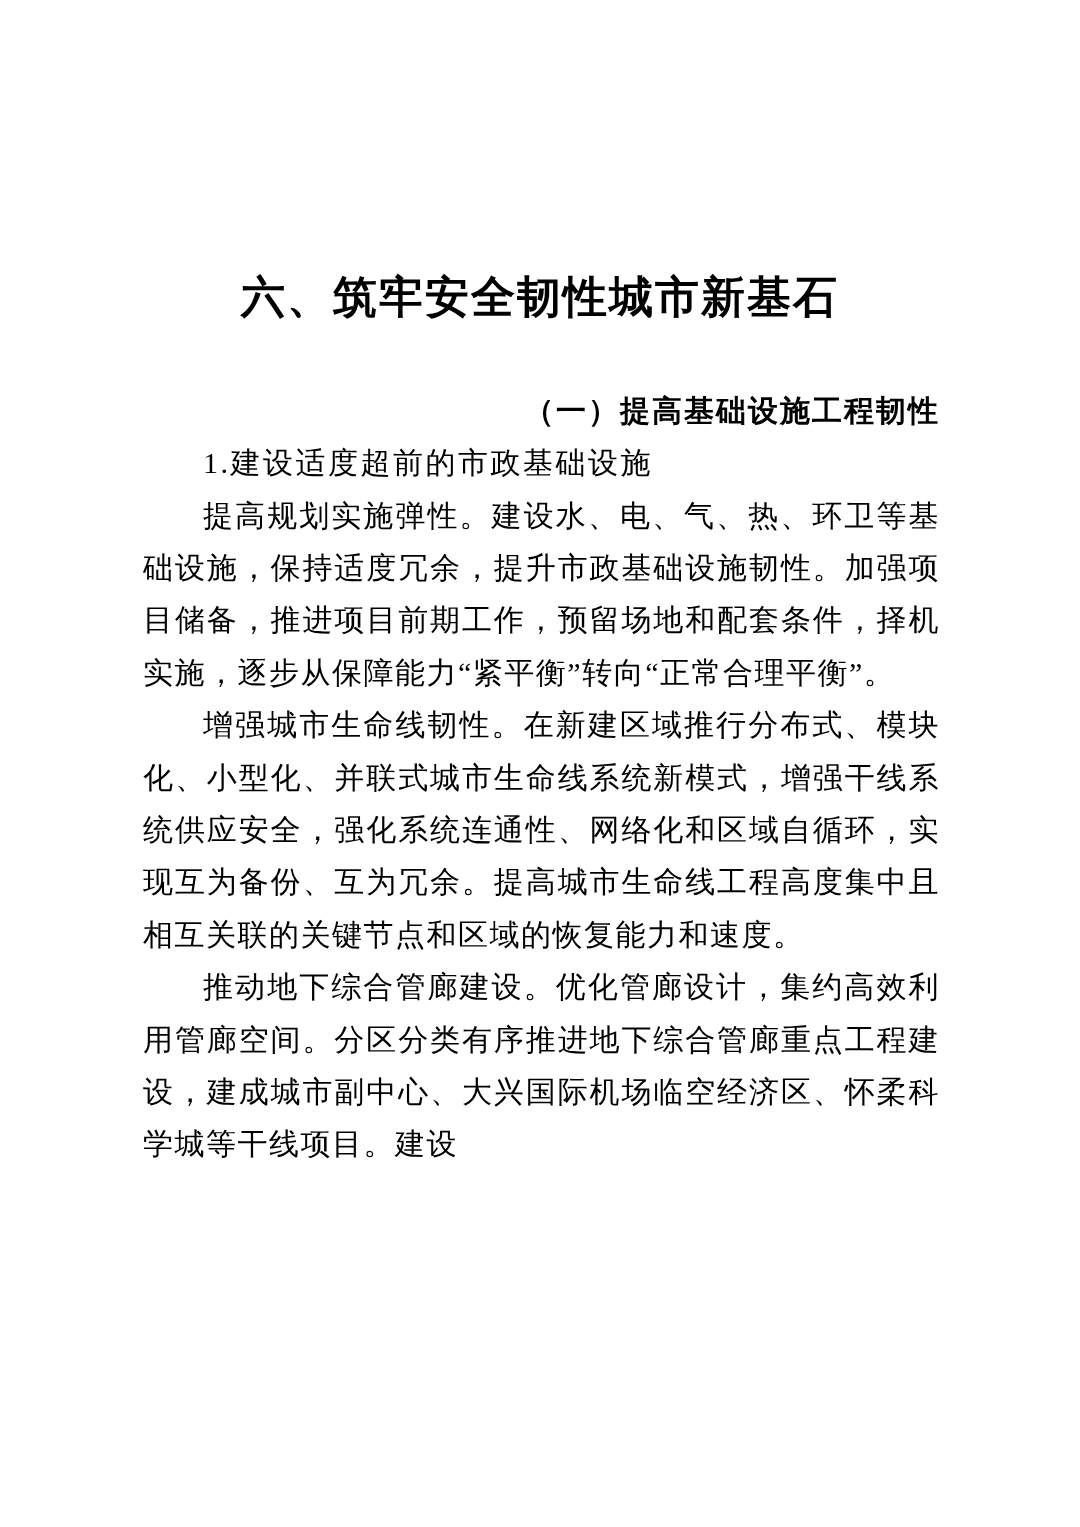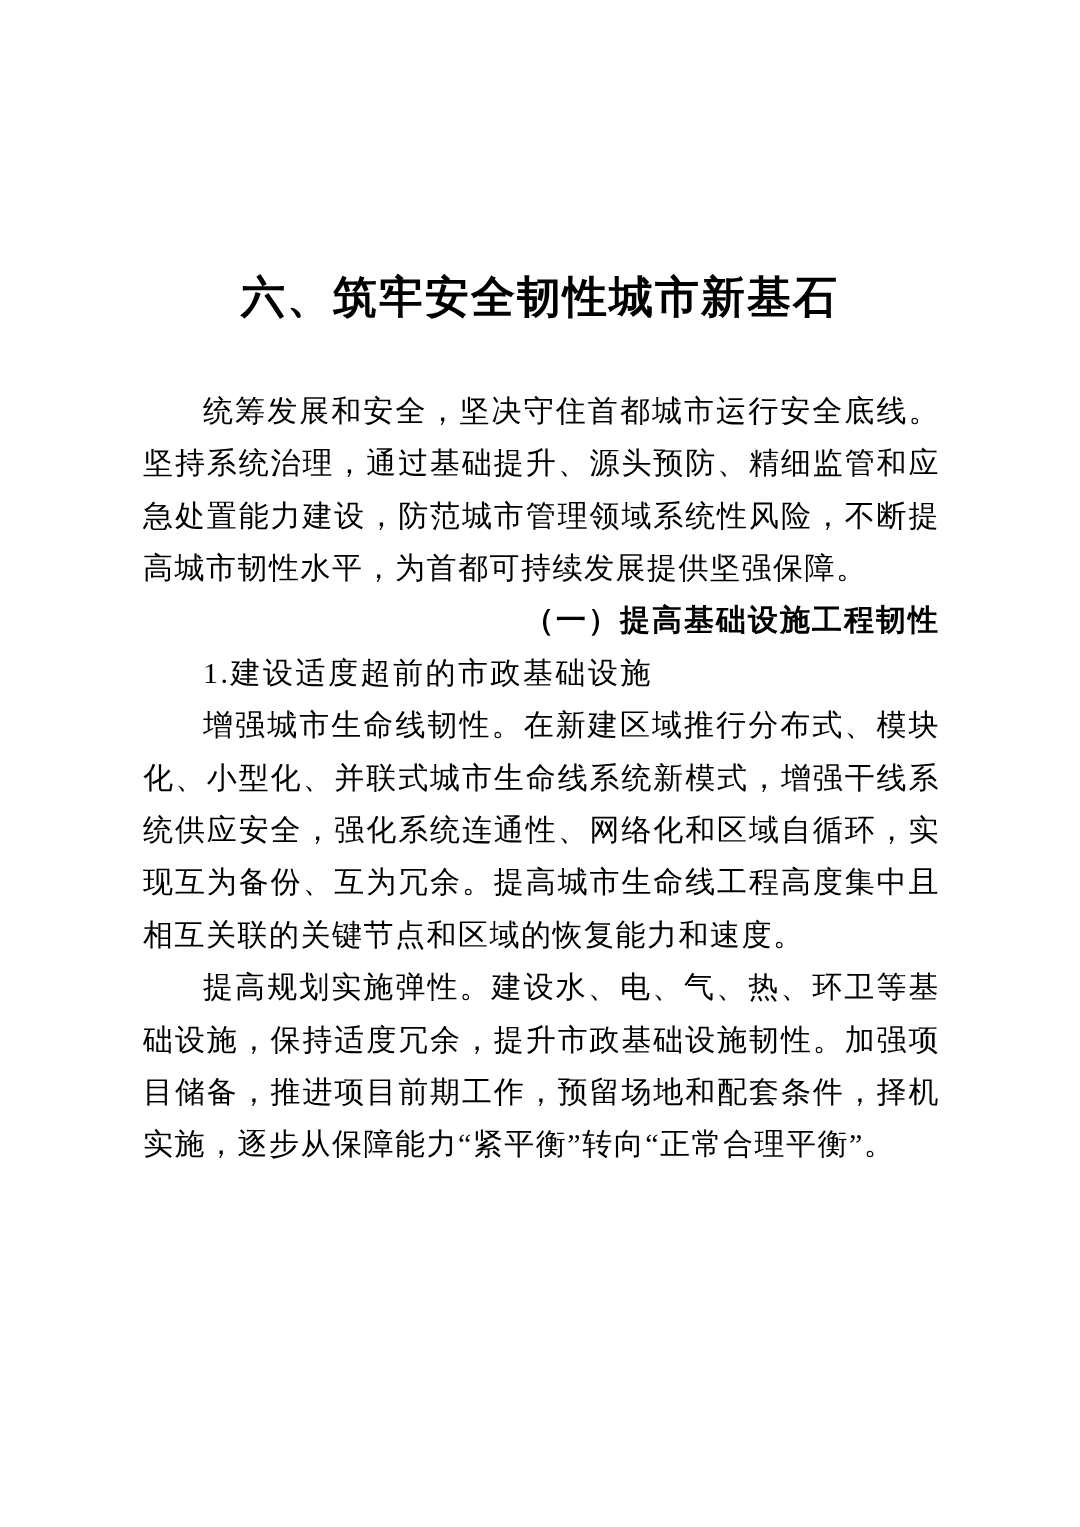--- a/index.html
+++ b/index.html
@@ -69,24 +69,24 @@
   }
 </style>
 </head>
 <body>
 
 <div class="page">
 
   <div class="doc-title">六、筑牢安全韧性城市新基石</div>
 
   <div class="content" id="doc-content">
-      <p class="body">统筹发展和安全，坚决守住首都城市运行安全底线。坚持系统治理，通过基础提升、源头预防、精细监管和应急处置能力建设，防范城市管理领域系统性风险，不断提高城市韧性水平，为首都可持续发展提供坚强保障。</p>
       <p class="heading1">（一）提高基础设施工程韧性</p>
       <p class="heading2">1.建设适度超前的市政基础设施</p>
+      <p class="body">提高规划实施弹性。建设水、电、气、热、环卫等基础设施，保持适度冗余，提升市政基础设施韧性。加强项目储备，推进项目前期工作，预留场地和配套条件，择机实施，逐步从保障能力“紧平衡”转向“正常合理平衡”。</p>
       <p class="body">增强城市生命线韧性。在新建区域推行分布式、模块化、小型化、并联式城市生命线系统新模式，增强干线系统供应安全，强化系统连通性、网络化和区域自循环，实现互为备份、互为冗余。提高城市生命线工程高度集中且相互关联的关键节点和区域的恢复能力和速度。</p>
-      <p class="body">提高规划实施弹性。建设水、电、气、热、环卫等基础设施，保持适度冗余，提升市政基础设施韧性。加强项目储备，推进项目前期工作，预留场地和配套条件，择机实施，逐步从保障能力“紧平衡”转向“正常合理平衡”。</p>
+      <p class="body">推动地下综合管廊建设。优化管廊设计，集约高效利用管廊空间。分区分类有序推进地下综合管廊重点工程建设，建成城市副中心、大兴国际机场临空经济区、怀柔科学城等干线项目。建设</p>
     </div>
 
   <div class="footer">
     <span class="dash left">—</span><span class="num">46</span><span class="dash right">—</span>
   </div>
 
 </div>
 
 </body></html>

